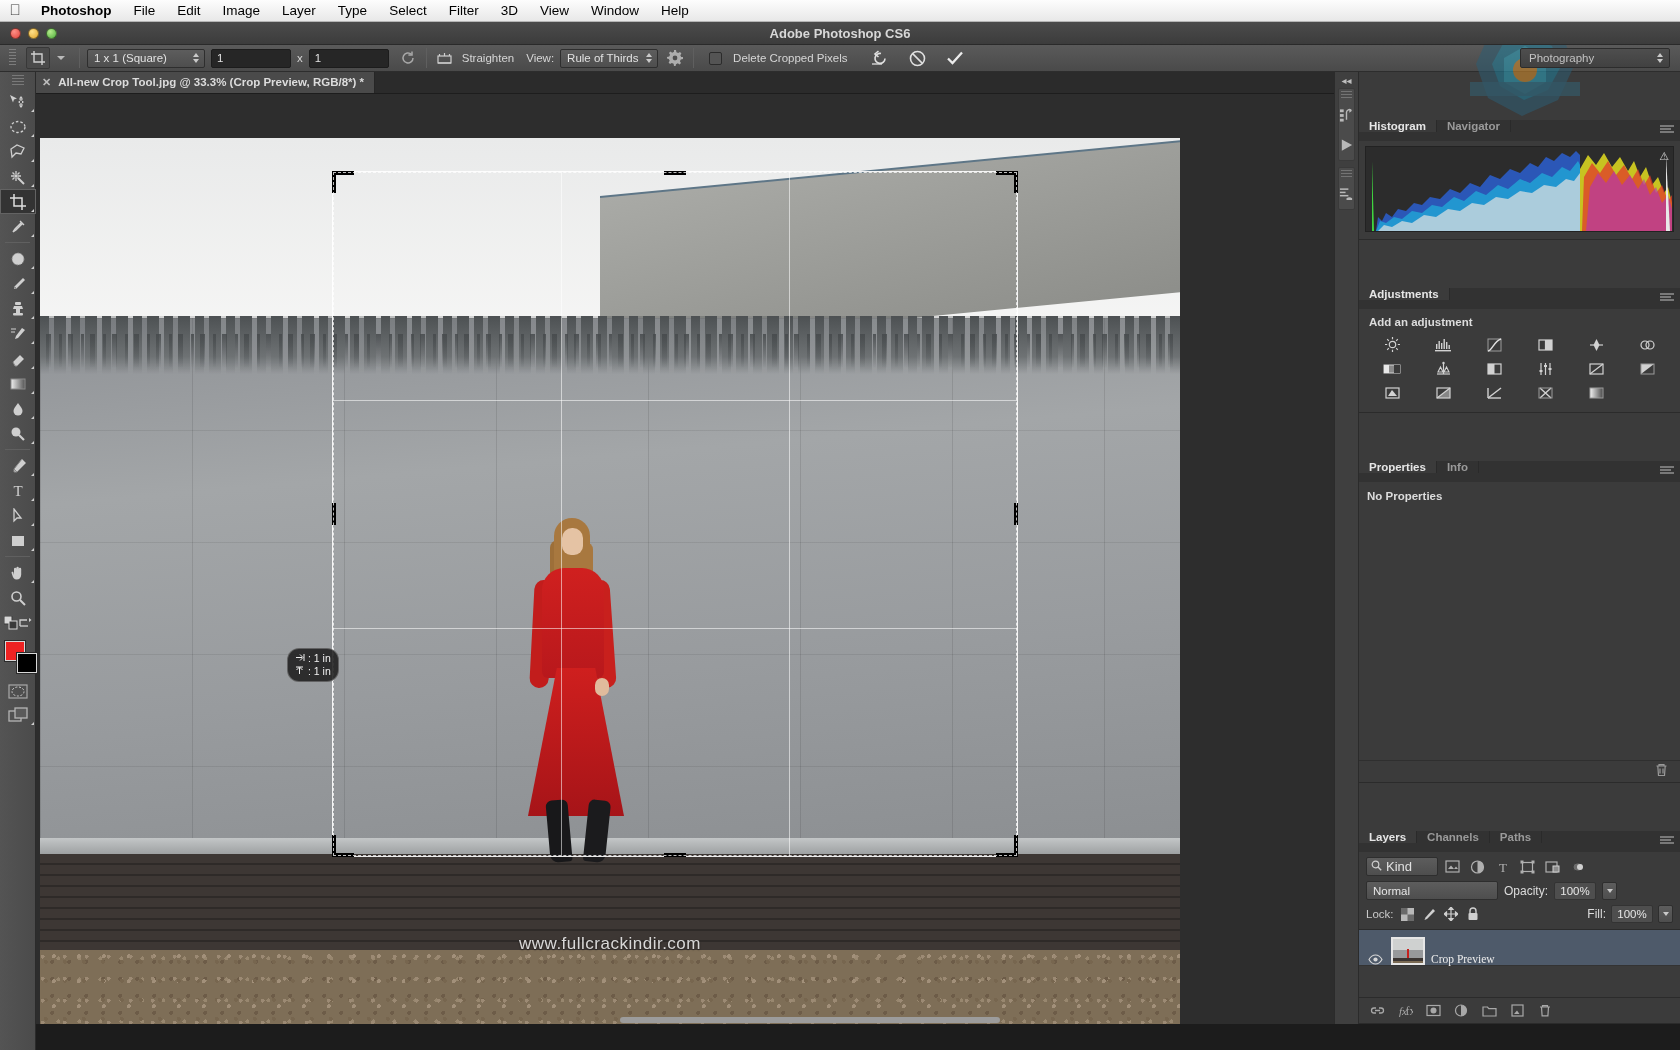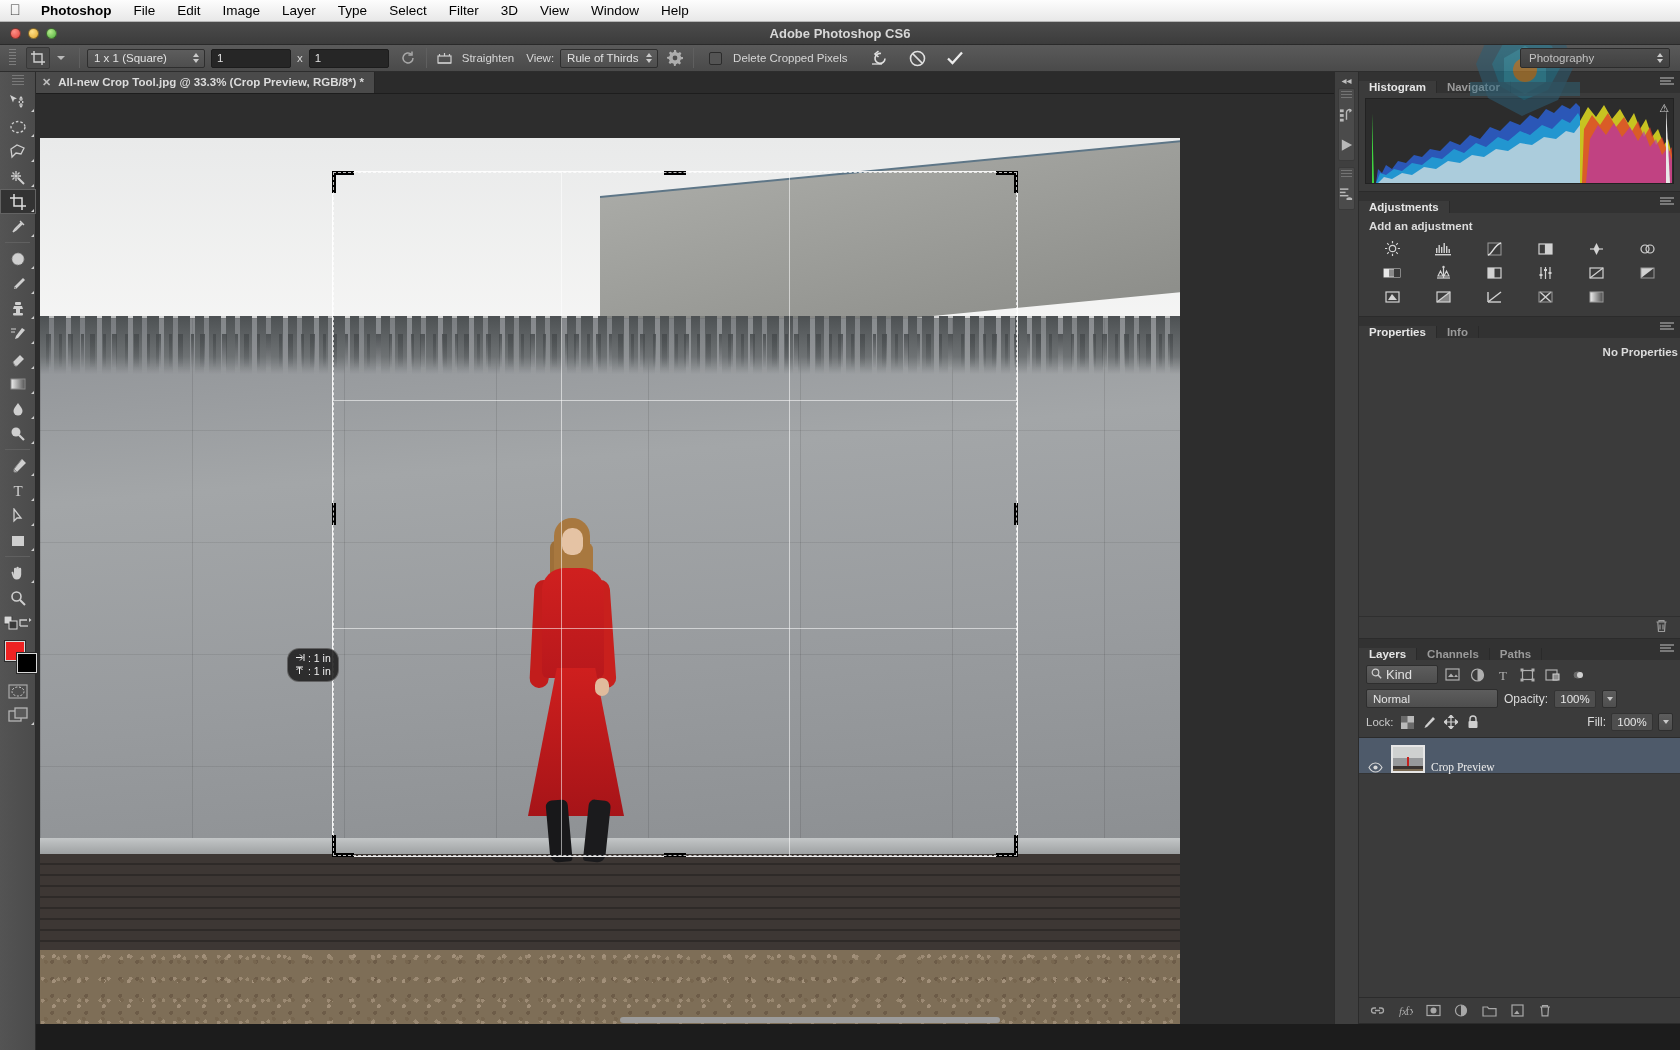--- a/index.html
+++ b/index.html
@@ -272,42 +272,42 @@
   .dc-arrows { height: 16px; display: flex; align-items: center; justify-content: center;
     color: #bdbdbd; font-size: 10px; }
   .dc-group { margin: 0 3px 6px; background: #4b4b4b; border: 1px solid #3a3a3a; border-radius: 2px; }
   .dc-btn { height: 30px; display: flex; align-items: center; justify-content: center; }
   .dc-grip { height: 9px; margin: 2px auto 0; width: 11px;
     background-image: repeating-linear-gradient(to bottom, #8f8f8f 0 1px, transparent 1px 3px); opacity: .6; }
 
   .dock { position: absolute; top: 72px; left: 1358px; width: 322px; bottom: 26px;
     background: #3b3b3b; border-left: 1px solid #2b2b2b; z-index: 44; display: flex; flex-direction: column; }
   .panel { background: #3b3b3b; border-bottom: 1px solid #2b2b2b; }
-  .panel-tabs { height: 21px; display: flex; align-items: flex-end; background: #323232; position: relative; }
+  .panel-tabs { height: 21px; display: flex; align-items: flex-start; background: #323232; position: relative; margin-top: 48px; }
   .ptab { display: flex; align-items: center; padding: 0 10px; font-size: 11.5px;
     font-weight: bold; color: #9a9a9a; border-right: 1px solid #2a2a2a; }
   .ptab.active { background: #3b3b3b; color: #e6e6e6; }
   .pmenu { position: absolute; right: 6px; top: 50%; transform: translateY(-50%);
     width: 14px; height: 11px; }
   .pmenu span { display: block; height: 1px; background: #c0c0c0; margin-bottom: 2px; }
   .pmenu span:nth-child(1) { width: 14px; }
   .pmenu span:nth-child(2) { width: 11px; }
   .pmenu span:nth-child(3) { width: 14px; }
   .panel-body { padding: 6px 8px; }
 
   
   .histo { height: 86px; background: #2a2a2a; border: 1px solid #222; position: relative; overflow: hidden; }
   .histo-warn { position: absolute; right: 4px; top: 3px; color: #cfcfcf; font-size: 11px; }
   .histo svg { display: block; }
 
   .adj-title { font-size: 11.5px; font-weight: bold; color: #dcdcdc; padding: 2px 0 5px 2px; }
   .adj-grid { display: grid; grid-template-columns: repeat(6, 1fr); gap: 1px; }
   .adj-cell { height: 23px; display: flex; align-items: center; justify-content: center; }
 
-  .noprops { font-size: 11.5px; font-weight: bold; color: #dcdcdc; padding: 8px 2px; text-align: right; }
+  .noprops { font-size: 11.5px; font-weight: bold; color: #dcdcdc; padding: 8px 2px; }
   .props-body { height: 278px; }
 
   
   .layers-panel { flex: 1; display: flex; flex-direction: column; min-height: 0; }
   .filterrow { display: flex; align-items: center; gap: 4px; padding: 5px 7px; }
   .kind-sel { height: 19px; width: 72px; background: linear-gradient(#5d5d5d,#4e4e4e);
     border: 1px solid #2e2e2e; border-radius: 2px; display: flex; align-items: center;
     gap: 4px; padding: 0 4px; font-size: 13px; color: #e0e0e0; position: relative; }
   .filter-ic { width: 21px; height: 19px; display: flex; align-items: center; justify-content: center; }
   .blendrow { display: flex; align-items: center; gap: 6px; padding: 0 7px 5px; }
@@ -745,20 +745,21 @@
           <span>
             <svg width="10" height="9" viewBox="0 0 10 9">
                 <path d="M4.5 8V2M1.5 4l3-3 3 3M1 1h7" stroke="#f0f0f0" stroke-width="1" fill="none"></path>
               </svg>
           </span>
           <span>: 1 in</span>
         </div>
       </div>
 
       <div class="gravel" style="position:absolute;left:0;top:812px"></div>
+      <div class="watermark" style="bottom:-4px">www.fullcrackindir.com</div>
     </div>
     <div class="vscroll-track"></div>
   </div>
 
   <div class="hscroll-track"></div>
 
 
   <div class="dockcollapse">
     <div class="dc-arrows">◂◂</div>
     <div class="dc-group">

